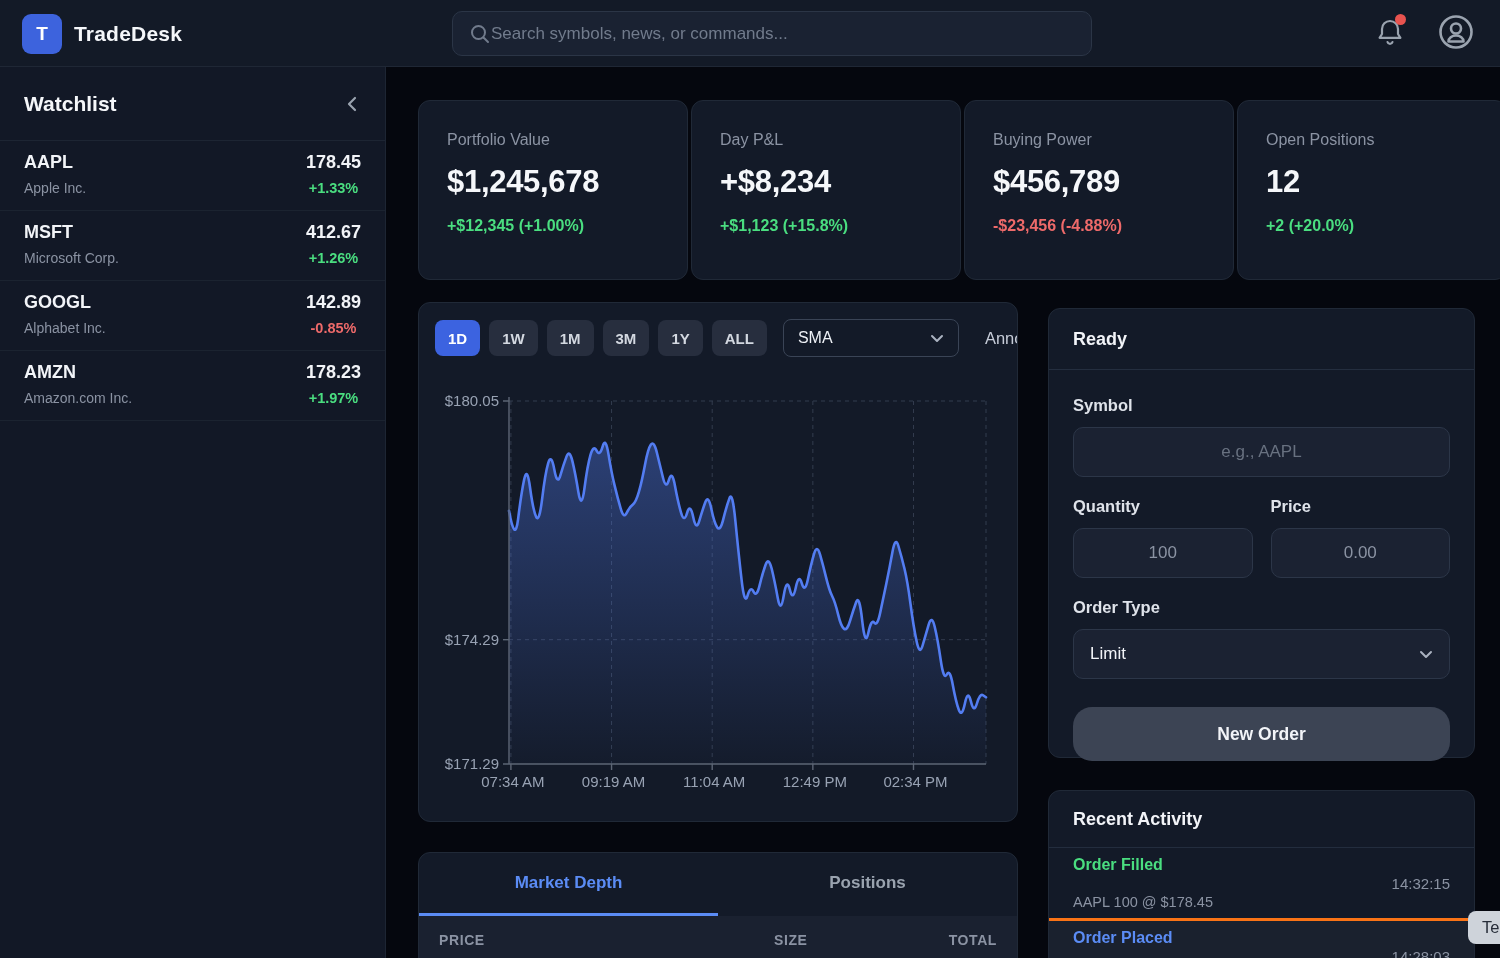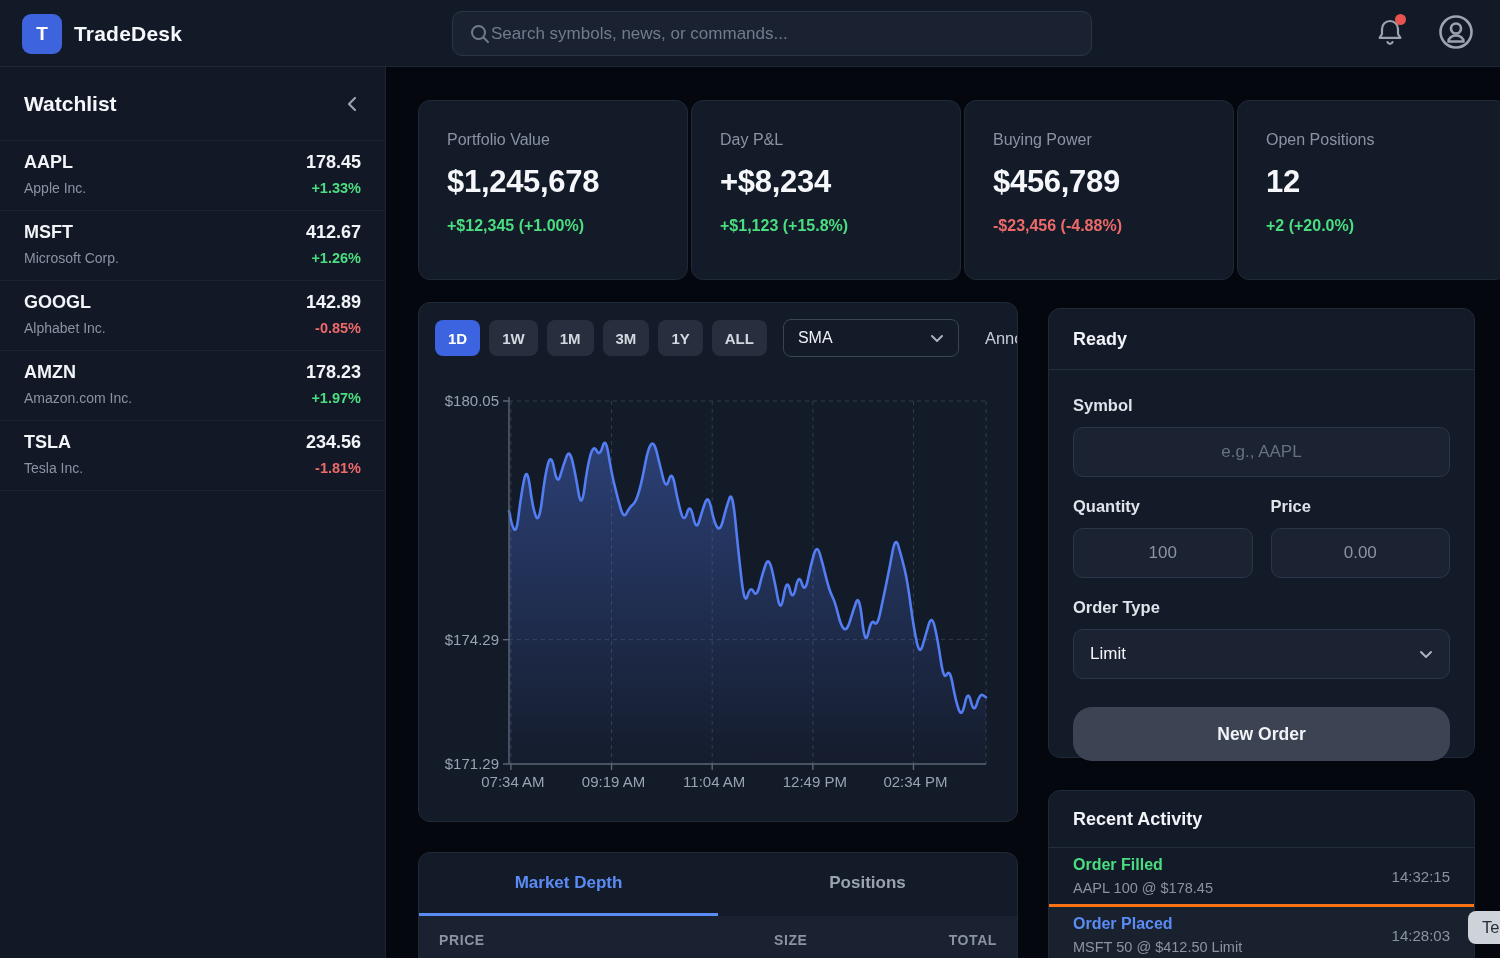--- a/index.html
+++ b/index.html
@@ -45,21 +45,21 @@
     height:74px; display:flex; align-items:center; justify-content:space-between;
     padding:0 26px 0 24px; border-bottom:1px solid #1d2533;
   }
   .side-title { font-size:21px; font-weight:bold; color:#f5f7fa; }
   .stock-row {
     height:70px; padding:11px 24px 0 24px; border-bottom:1px solid #1b2330;
     display:flex; justify-content:space-between; cursor:pointer;
   }
   .stock-left .sym { font-size:18px; font-weight:bold; color:#f2f4f8; }
   .stock-left .name { font-size:14px; color:#8b93a3; margin-top:7px; }
-  .stock-right { text-align:right; }
+  .stock-right { text-align:center; }
   .stock-right .price { font-size:18px; font-weight:bold; color:#f2f4f8; }
   .stock-right .chg { font-size:14.5px; font-weight:bold; margin-top:7px; }
   .up { color:#4ade80; } .down { color:#ee6a6a; }
   
   .main { position:absolute; left:386px; top:67px; right:0; bottom:0; }
   .card {
     background:#131a28; border:1px solid #202937; border-radius:12px;
   }
   .stats-row { position:absolute; left:32px; top:33px; display:flex; gap:3px; }
   .stat-card { width:270px; height:180px; padding:30px 28px; flex:0 0 auto; }
@@ -129,21 +129,21 @@
   .act-head {
     height:57px; display:flex; align-items:center; padding:0 24px;
     border-bottom:1px solid #232d3e; font-size:18px; font-weight:bold; color:#f2f4f8;
   }
   .act-row {
     min-height:54px; display:flex; align-items:center; justify-content:space-between;
     padding:8px 24px; border-bottom:3px solid #f97316; cursor:pointer;
   }
   .act-row.hl { background:rgba(255,255,255,0.03); }
   .act-title { font-size:16px; font-weight:bold; }
-  .act-sub { font-size:14.5px; color:#8b93a3; margin-top:6px; }
+  .act-sub { font-size:14.5px; color:#8b93a3; margin-top:20px; }
   .act-time { font-size:15px; color:#8b93a3; }
   .c-green { color:#4ade80; } .c-blue { color:#5b8cf5; }
   
   .toast {
     position:absolute; left:1468px; top:911px; width:80px; height:33px;
     background:#ced3da; border-radius:8px; color:#262c38; font-size:16.5px;
     display:flex; align-items:center; padding-left:14px;
   }
   svg.icon { display:block; }
   text { font-family:"Liberation Sans", sans-serif; }
@@ -224,30 +224,20 @@
         </div>
       </div>
       <div class="stock-row">
         <div class="stock-left">
           <div class="sym">AMZN</div>
           <div class="name">Amazon.com Inc.</div>
         </div>
         <div class="stock-right">
           <div class="price">178.23</div>
           <div class="chg up">+1.97%</div>
-        </div>
-      </div>
-      <div class="stock-row">
-        <div class="stock-left">
-          <div class="sym">TSLA</div>
-          <div class="name">Tesla Inc.</div>
-        </div>
-        <div class="stock-right">
-          <div class="price">234.56</div>
-          <div class="chg down">-1.81%</div>
         </div>
       </div>
     </div>
 </aside>
 
 <main class="main">
 
   <div class="stats-row" id="stats-row">
       <div class="card stat-card">
         <div class="stat-label">Portfolio Value</div>

